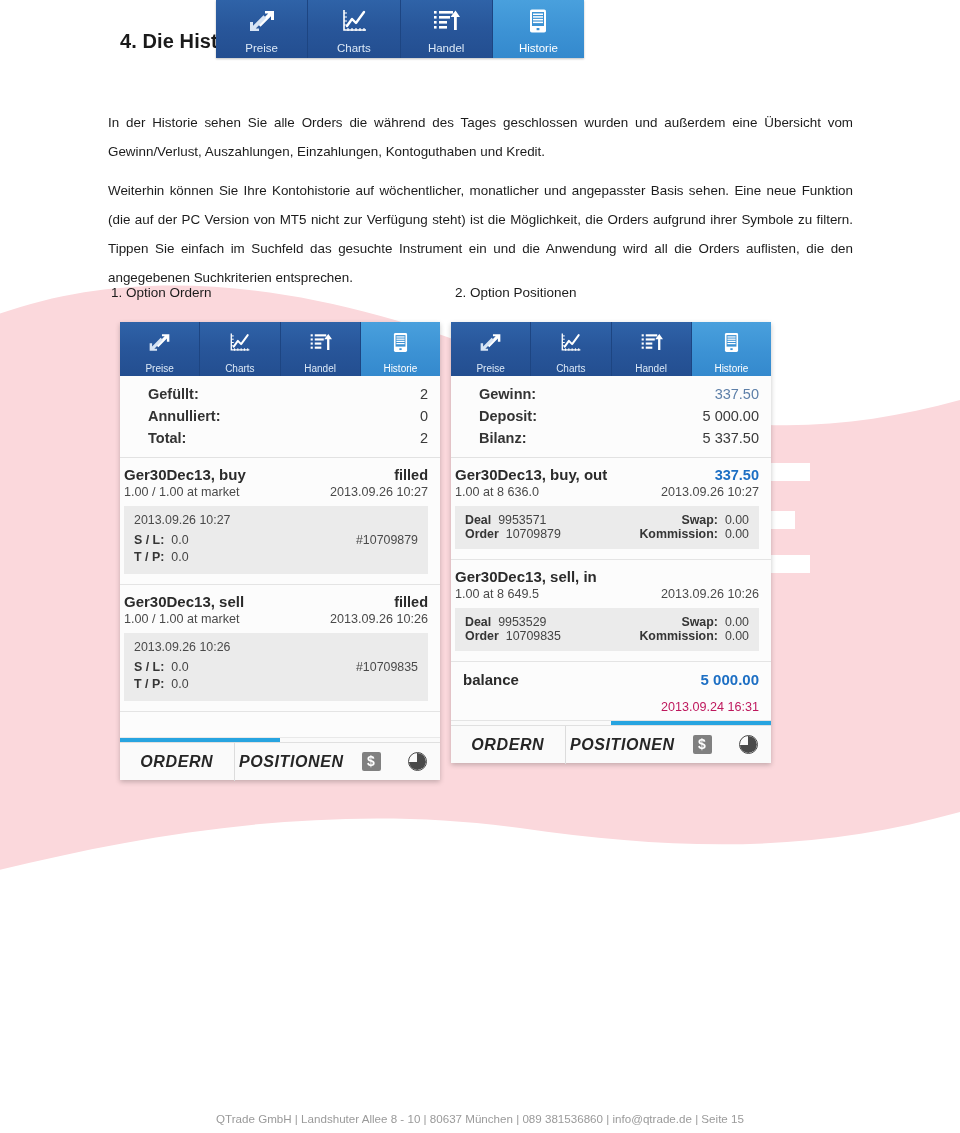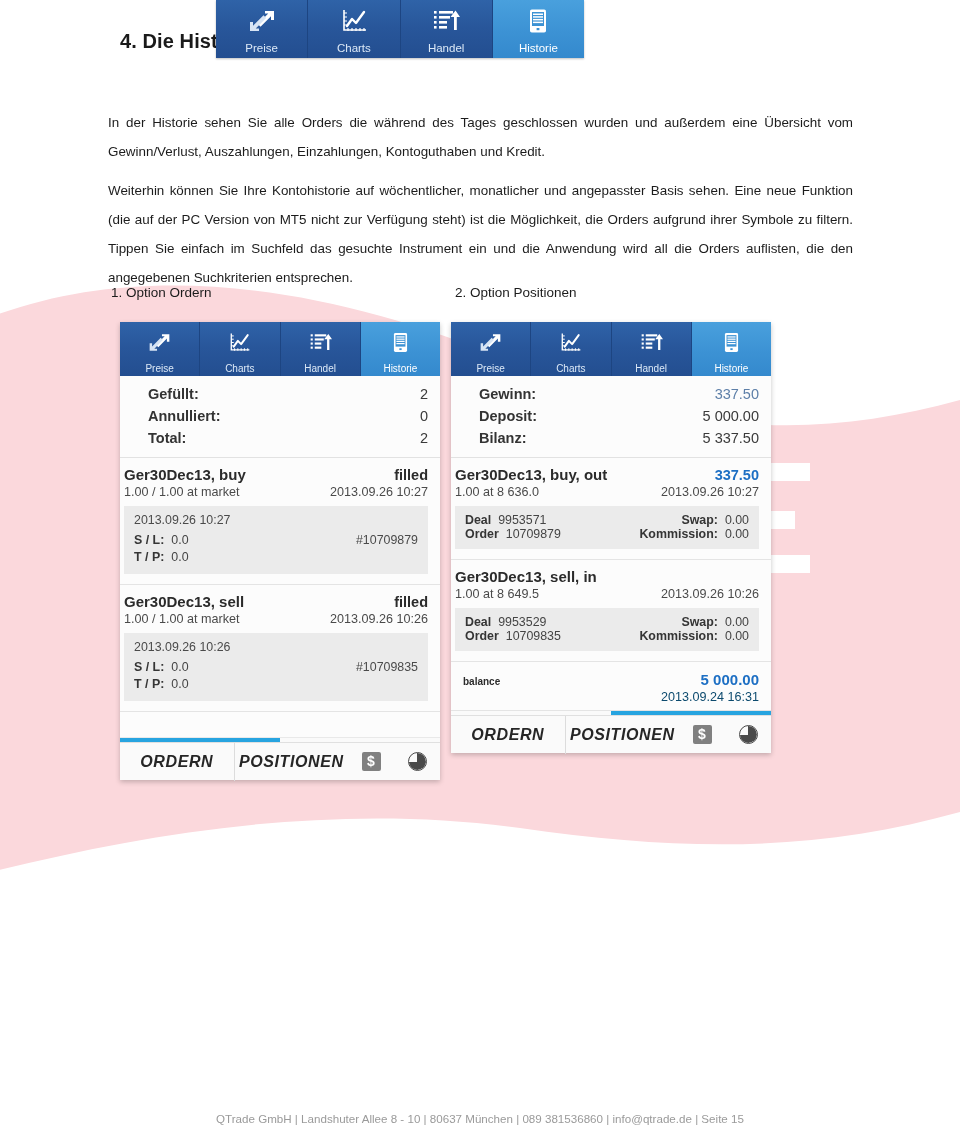--- a/index.html
+++ b/index.html
@@ -220,23 +220,23 @@
   .kv .lbl { font-size: 12.4px; font-weight: bold; color: #353535; }
   .kv .val { font-size: 12.4px; color: #444444; }
   .detail-line { display: flex; justify-content: space-between; }
 
   
   .balance-card {
     padding: 9px 12px 6px 12px;
     border-bottom: 1px solid #e4e4e4;
   }
   .balance-head { display: flex; justify-content: space-between; align-items: baseline; }
-  .balance-head .title { font-size: 10px; font-weight: bold; color: #2b2b2b; }
+  .balance-head .title { font-size: 15px; font-weight: bold; color: #2b2b2b; }
   .balance-head .amount { font-size: 15px; font-weight: bold; color: #1d6fc4; }
-  .balance-time { text-align: right; font-size: 12.6px; color: #0c4a6e; margin-top: 2px; }
+  .balance-time { text-align: right; font-size: 12.6px; color: #be185d; margin-top: 12px; }
 
   .filler { height: 26px; background: #fcfcfc; border-bottom: 1px solid #e9e9e9; }
 
   
   .tabbar-wrap { background: #fafafa; }
   .tab-indicator { height: 4px; display: flex; }
   .tab-indicator .seg { flex: 1 1 0; background: transparent; }
   .tab-indicator .seg.on { background: #27a4e0; }
   .tabbar {
     display: flex;

